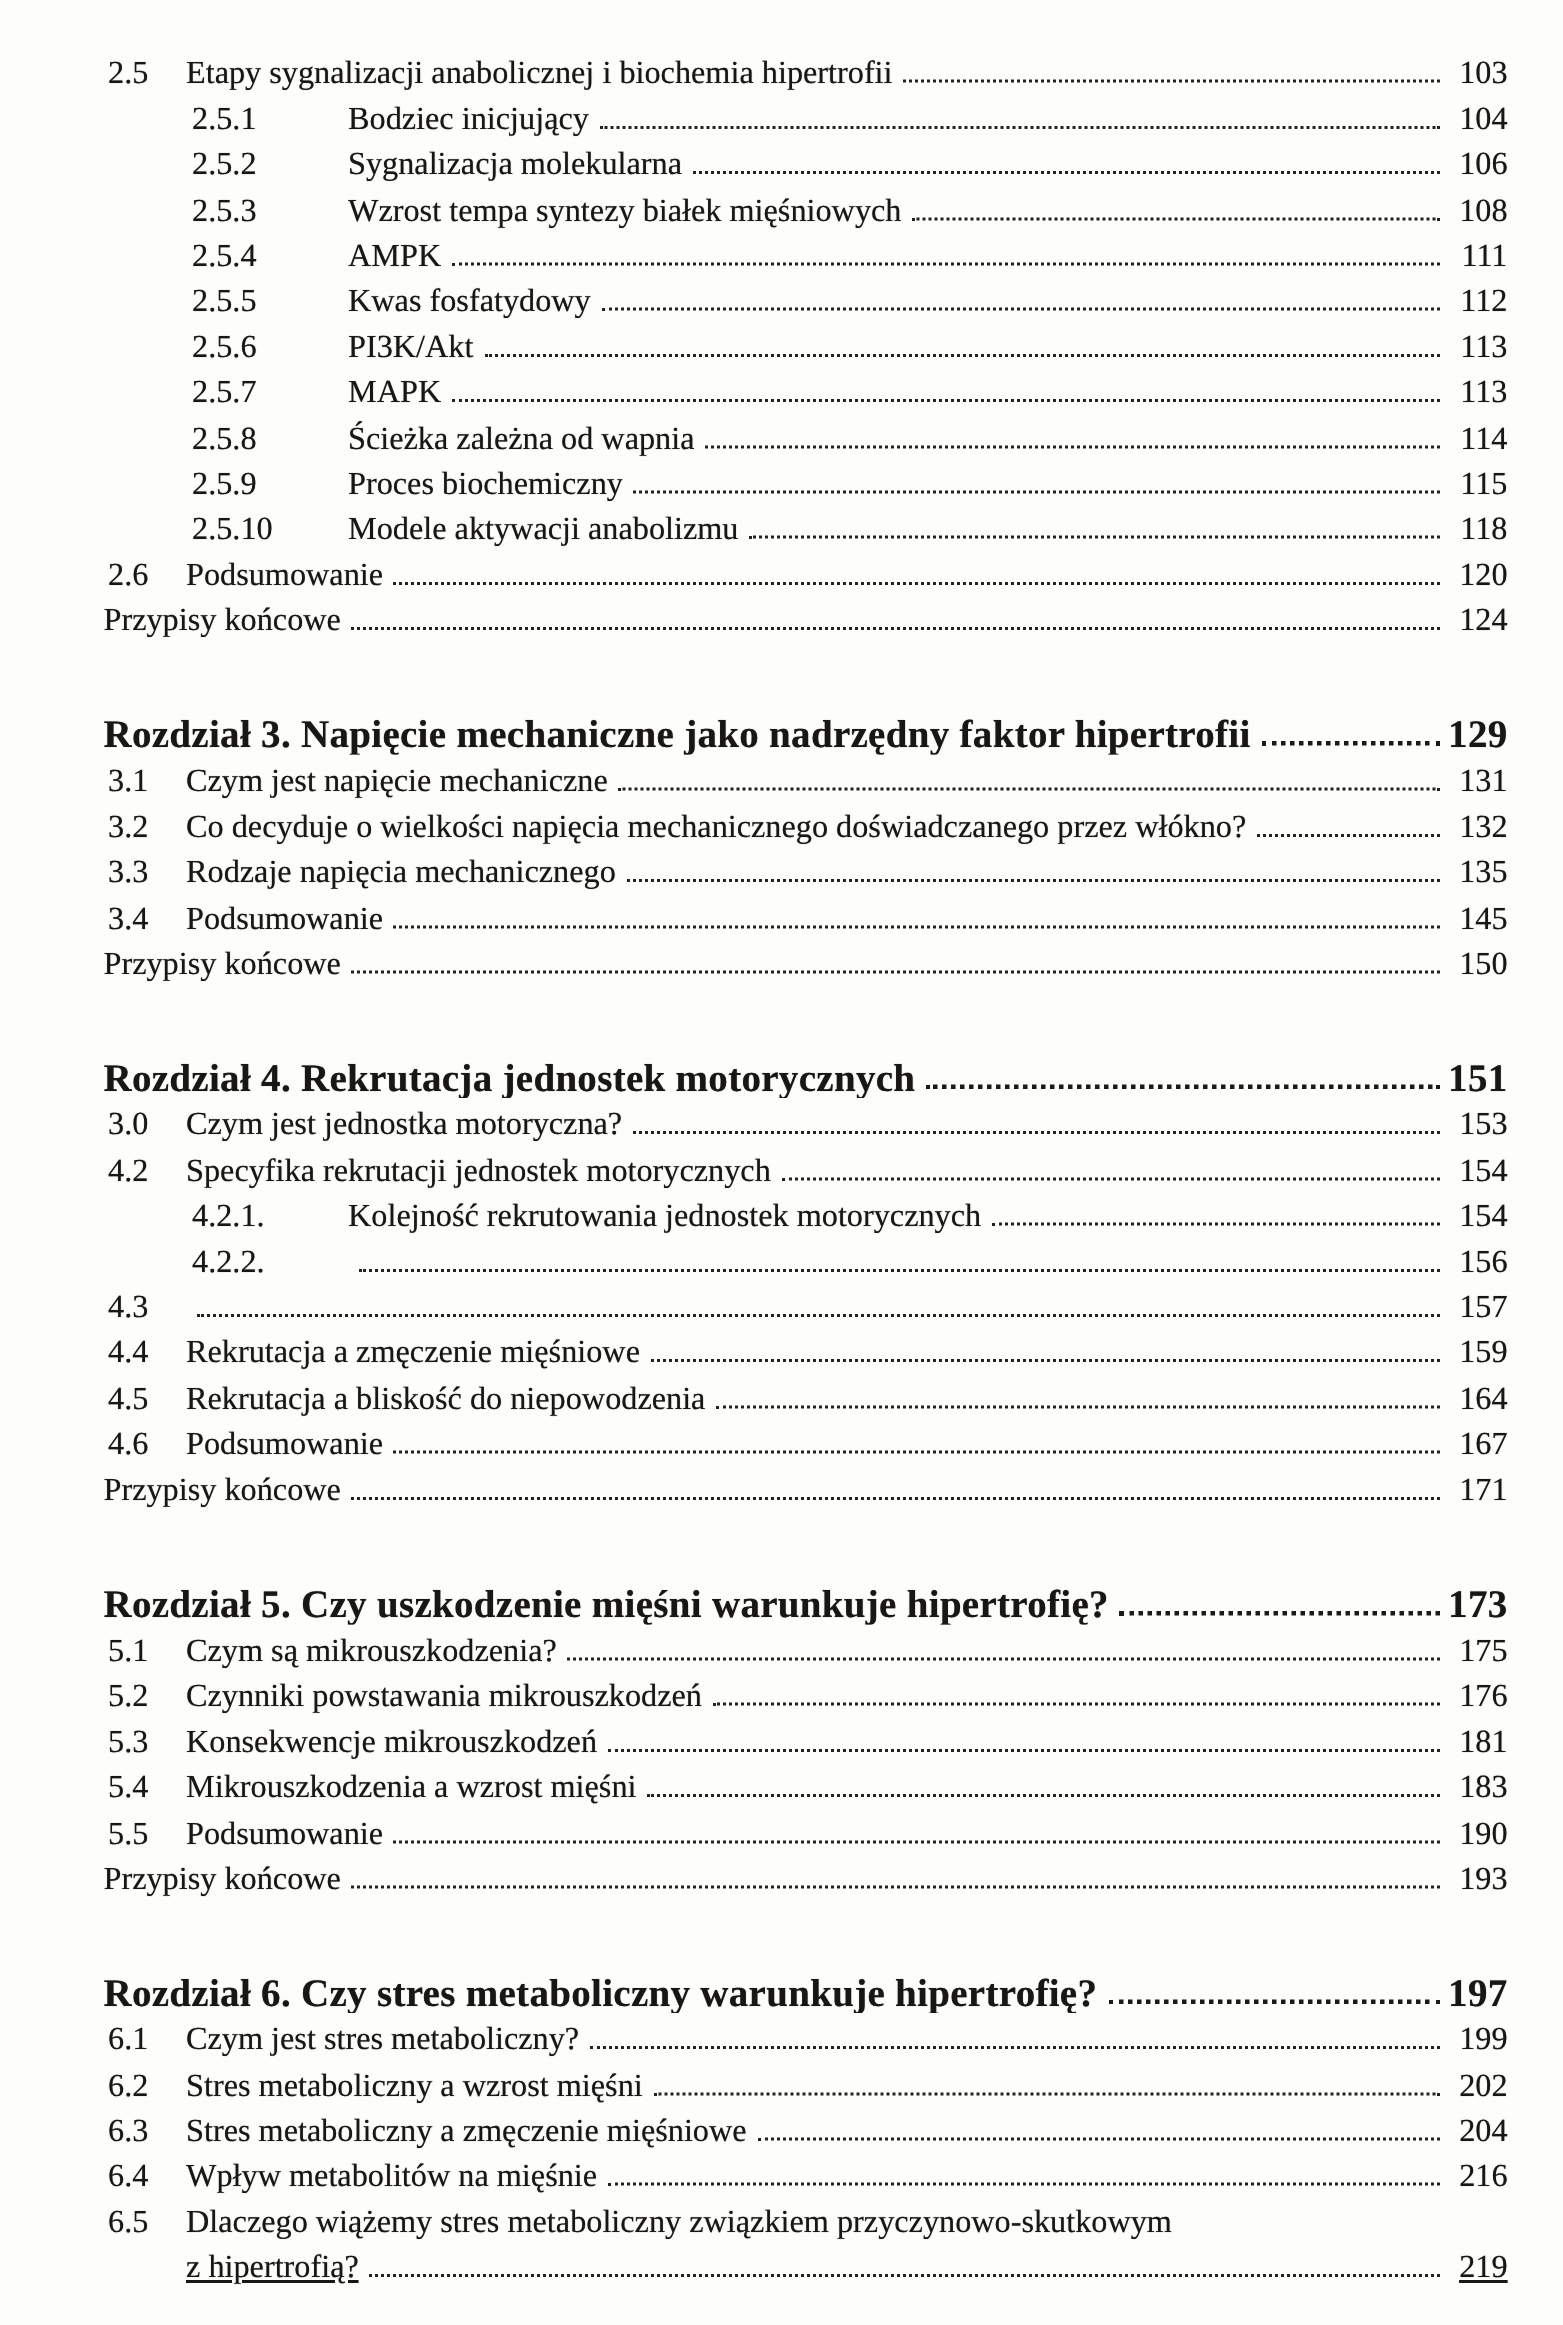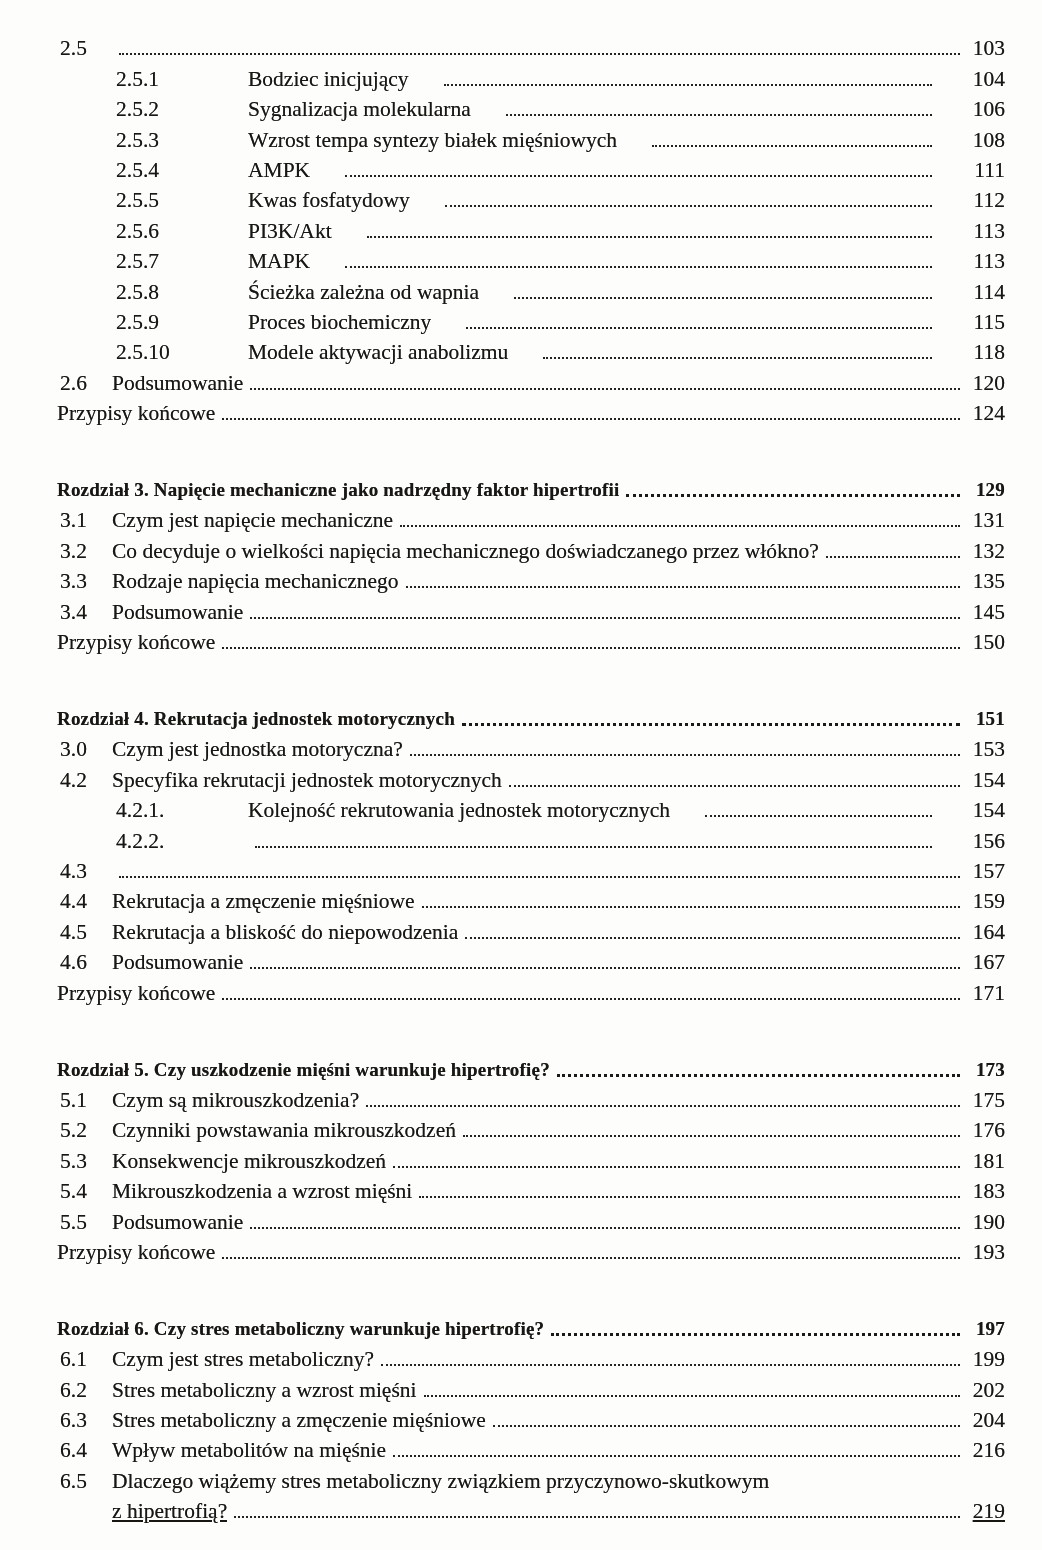--- a/index.html
+++ b/index.html
@@ -9,44 +9,44 @@
   body {
     width: 1042px;
     height: 1550px;
     background: #fdfdfb;
     color: #191714;
     font-family: "Liberation Serif", serif;
     overflow: hidden;
     text-shadow: 0 0 0.6px rgba(25,22,18,0.65);
   }
   #toc {
-    padding: 31px 37px 0 0;
+    padding: 31px 37px 0 12px;
     box-sizing: border-box;
   }
   .toc-section { margin: 0; }
   .toc-section + .toc-section { margin-top: 45px; }
 
   .row {
     display: flex;
     align-items: flex-end;
     height: 30.4px;
     line-height: 26px;
     font-size: 21.5px;
     white-space: nowrap;
   }
   .row.heading {
     height: 32px;
     font-weight: 700;
-    font-size: 19px;
+    font-size: 26px;
     letter-spacing: 0.2px;
     padding-left: 57px;
   }
   .level0 { padding-left: 57px; justify-content: flex-end; }
   .level1 { padding-left: 60px; }
-  .level2 { padding-left: 116px; gap: 28px; }
+  .level2 { padding-left: 116px; }
   .cont   { padding-left: 112px; text-decoration: underline; }
 
   .num {
     flex: 0 0 auto;
   }
   .level1 > .num { width: 52px; }
   .level2 > .num { width: 104px; }
 
   .label, .htitle {
     flex: 0 1 auto;
@@ -73,20 +73,21 @@
     margin-top: 15px;
   }
 </style>
 </head>
 <body>
 
 <div id="toc">
     <div class="toc-section">
       <div class="row level1">
         <span class="num">2.5</span>
+        <span class="label">Etapy sygnalizacji anabolicznej i biochemia hipertrofii</span>
         <span class="leader"></span>
         <span class="page">103</span>
       </div>
       <div class="row level2">
         <span class="num">2.5.1</span>
         <span class="label">Bodziec inicjujący</span>
         <span class="leader"></span>
         <span class="page">104</span>
       </div>
       <div class="row level2">

